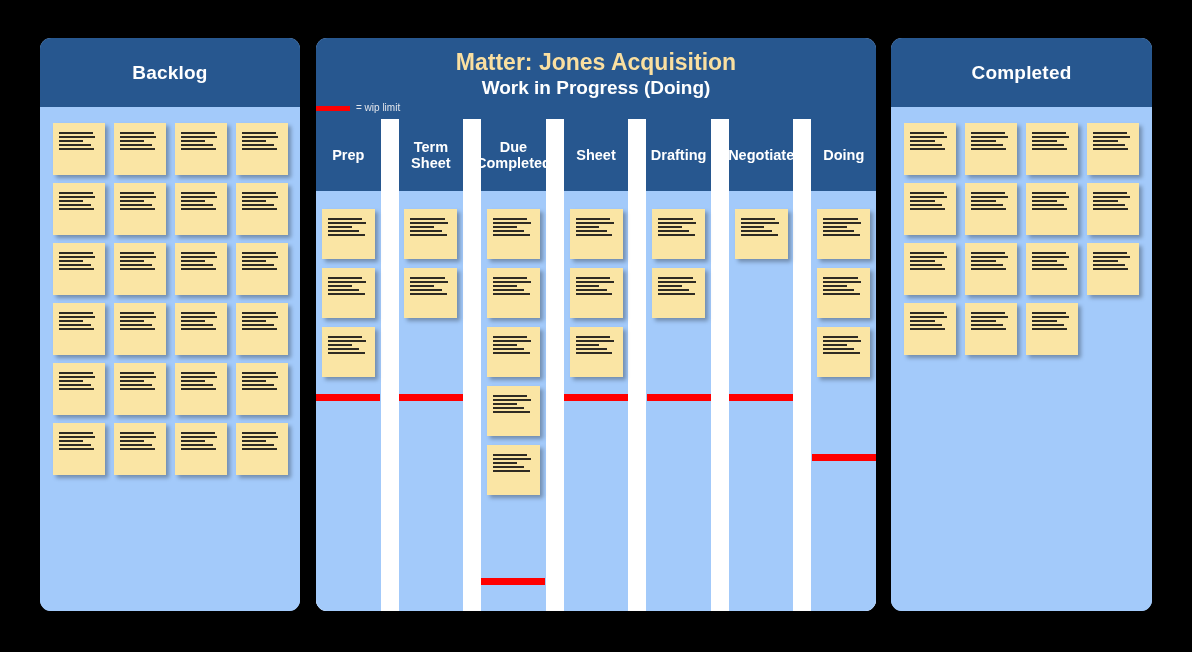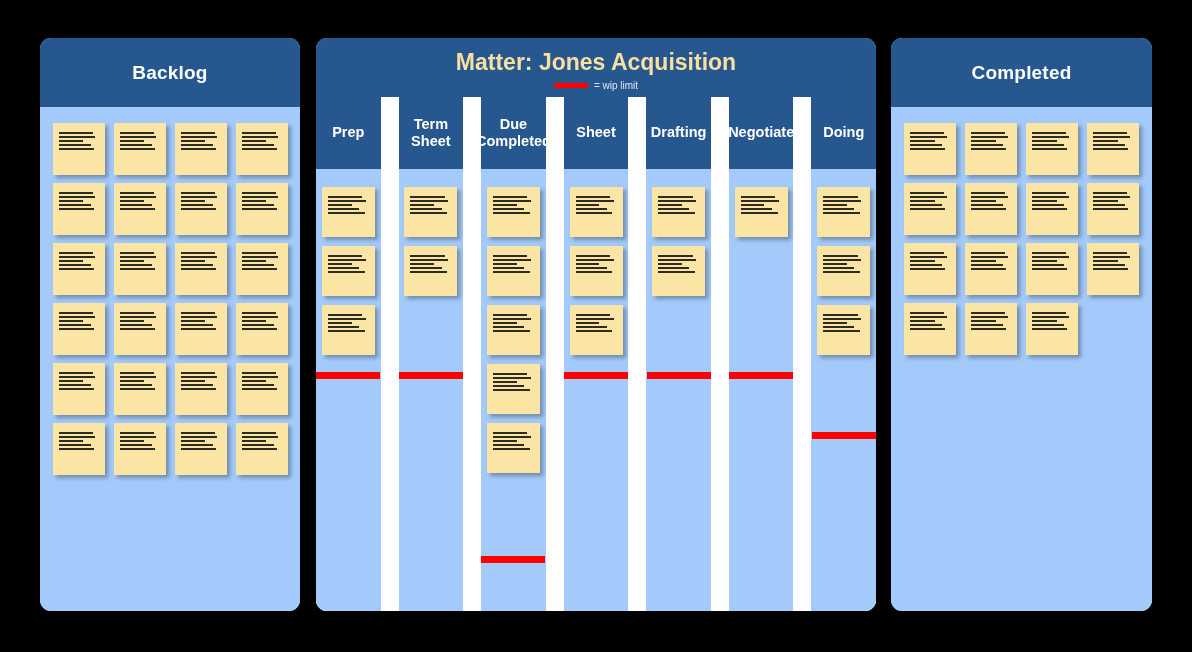--- a/index.html
+++ b/index.html
@@ -125,21 +125,20 @@
     font-size: 19px;
     font-weight: bold;
     color: #FFFFFF;
     text-align: center;
     line-height: 1.2;
   }
 
   .wip-legend {
     display: flex;
     align-items: center;
-    justify-content: center;
     gap: 6px;
     margin-top: 4px;
   }
 
   .legend-bar {
     display: block;
     width: 34px;
     height: 5px;
     background: #FF0000;
   }
@@ -433,20 +432,21 @@
               <i></i>
             </div>
           </div>
         </div>
     </div>
   </section>
 
   <section class="panel" id="wip-panel">
     <header class="wip-header">
       <div class="wip-title-line1">Matter: Jones Acquisition</div>
+      <div class="wip-title-line2">Work in Progress (Doing)</div>
       <div class="wip-legend">
         <span class="legend-bar"></span>
         <span class="legend-text">= wip limit</span>
       </div>
     </header>
     <div class="wip-columns" id="wip-columns">
         <div class="wip-col">
           <div class="col-head">Prep</div>
           <div class="col-body">
             <div class="note col-note">

